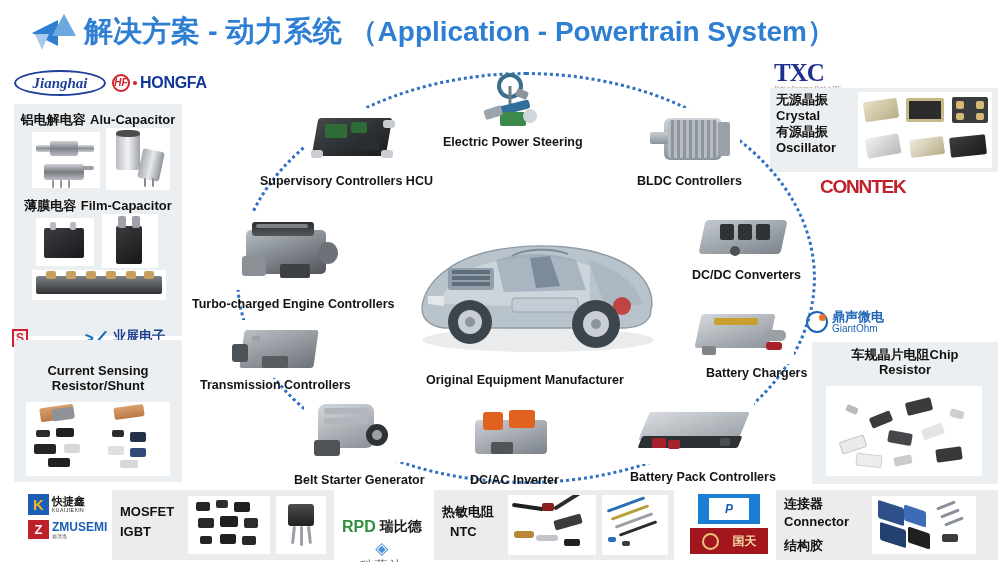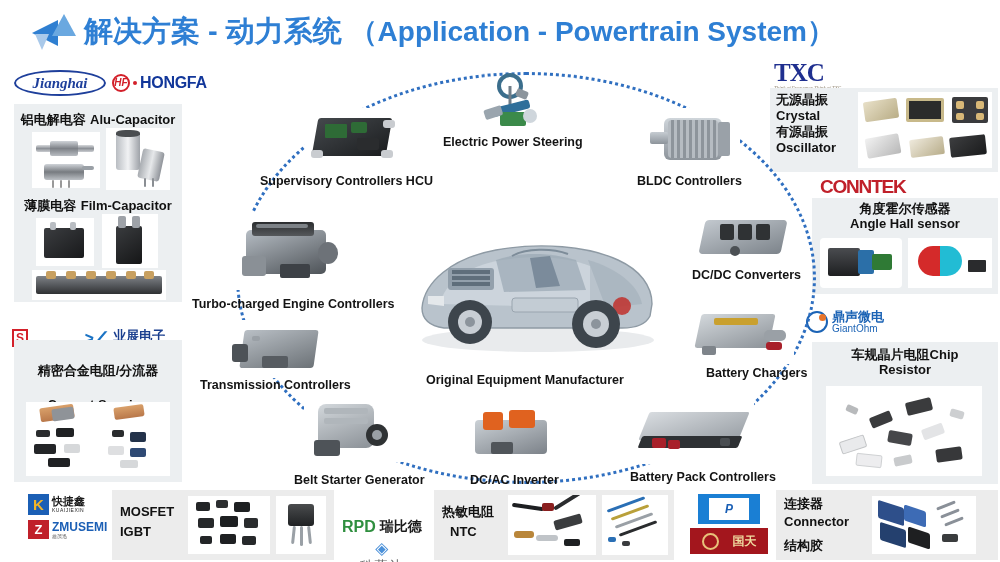--- a/index.html
+++ b/index.html
@@ -154,21 +154,21 @@
 
   <div class="logo-row" style="left:14px; top:70px;">
     <div class="logo-box lg-jianghai">Jianghai</div>
     <div class="logo-box lg-hongfa">
       <div class="hf-mark">HF</div>
       <div class="hf-dot"></div>
       <div class="hf-txt">HONGFA</div>
     </div>
   </div>
 
-  <div class="panel" style="left:14px; top:104px; width:168px; height:198px;">
+  <div class="panel" style="left:14px; top:104px; width:168px; height:232px;">
     <div class="cap" style="position:absolute; left:0; top:6px; width:168px;">
       <span class="cn">铝电解电容</span>
       <span class="en">Alu-Capacitor</span>
     </div>
 
     <div class="photo" style="left:18px; top:28px; width:68px; height:56px;">
       <div class="chip" style="left:4px; top:13px; width:58px; height:7px; background:linear-gradient(#d7d9dc,#8d9197,#c9ccd0);"></div>
       <div class="chip" style="left:18px; top:9px; width:28px; height:15px; background:linear-gradient(#cfd3d8,#7d8187,#b9bdc2); border-radius:2px;"></div>
       <div class="chip" style="left:12px; top:32px; width:40px; height:16px; background:linear-gradient(#cfd3d8,#777b80,#bcc0c5); border-radius:3px;"></div>
       <div class="chip" style="left:50px; top:34px; width:12px; height:4px; background:#9aa0a6;"></div>
@@ -218,21 +218,20 @@
       <div class="yz-mark">&gt;∠</div>
       <div>
         <span class="yz-txt">业展电子</span>
         <span class="yz-sub">YEZHAN ELECTRONICS</span>
       </div>
     </div>
   </div>
 
   <div class="panel" style="left:14px; top:340px; width:168px; height:142px;">
     <div class="cap" style="position:absolute; left:0; top:6px; width:168px; white-space:pre-line;">
-      <span class="cn" style="display:block;">精密合金电阻/分流器</span>
       <span class="en" style="display:block;">Current Sensing
 Resistor/Shunt</span>
     </div>
     <div class="photo" style="left:12px; top:62px; width:144px; height:74px;">
       <div class="chip" style="left:14px; top:4px; width:34px; height:14px; background:linear-gradient(#d9a06a,#b9784a); transform:rotate(-8deg);"></div>
       <div class="chip" style="left:26px; top:6px; width:22px; height:12px; background:#8f9398; transform:rotate(-8deg);"></div>
       <div class="chip" style="left:88px; top:4px; width:30px; height:12px; background:linear-gradient(#d9a06a,#b9784a); transform:rotate(-8deg);"></div>
       <div class="chip" style="left:10px; top:28px; width:14px; height:7px; background:#2a2c2e;"></div>
       <div class="chip" style="left:30px; top:26px; width:18px; height:9px; background:#1f2123;"></div>
       <div class="chip" style="left:8px; top:42px; width:22px; height:10px; background:#232527;"></div>
@@ -268,36 +267,20 @@
       <div class="chip" style="left:98px; top:21px; width:8px; height:7px; background:#d8b877;"></div>
       <div class="chip" style="left:118px; top:21px; width:8px; height:7px; background:#d8b877;"></div>
       <div class="chip" style="left:8px; top:44px; width:34px; height:20px; background:linear-gradient(145deg,#f2f2f2,#b8b8b8); border-radius:2px; transform:rotate(-10deg);"></div>
       <div class="chip" style="left:52px; top:46px; width:34px; height:18px; background:linear-gradient(145deg,#efeadd,#b8ad8a); border-radius:2px; transform:rotate(-7deg);"></div>
       <div class="chip" style="left:92px; top:44px; width:36px; height:20px; background:linear-gradient(145deg,#3d3e40,#1a1b1c); border-radius:2px; transform:rotate(-6deg);"></div>
     </div>
   </div>
 
   <div class="logo-row" style="left:820px; top:176px;">
     <div class="logo-box lg-conntek">CONNTEK</div>
-  </div>
-  <div class="panel" style="left:812px; top:198px; width:186px; height:96px;">
-    <div class="cap" style="position:absolute; left:0; top:4px; width:186px;">
-      <span class="cn" style="display:block;">角度霍尔传感器</span>
-      <span class="en" style="display:block;">Angle Hall sensor</span>
-    </div>
-    <div class="photo" style="left:8px; top:40px; width:82px; height:50px; border-radius:4px;">
-      <div class="chip" style="left:8px; top:10px; width:32px; height:28px; background:linear-gradient(#4a4c50,#1e1f21); border-radius:2px;"></div>
-      <div class="chip" style="left:38px; top:12px; width:16px; height:24px; background:#2b6fa8; border-radius:2px;"></div>
-      <div class="chip" style="left:52px; top:16px; width:20px; height:16px; background:#2f7a35; border-radius:2px;"></div>
-    </div>
-    <div class="photo" style="left:96px; top:40px; width:84px; height:50px;">
-      <div class="chip" style="left:10px; top:8px; width:22px; height:30px; background:#d42a2a; border-radius:22px 0 0 22px;"></div>
-      <div class="chip" style="left:32px; top:8px; width:22px; height:30px; background:#22bcd4; border-radius:0 22px 22px 0;"></div>
-      <div class="chip" style="left:60px; top:22px; width:18px; height:12px; background:#2a2b2d; border-radius:1px;"></div>
-    </div>
   </div>
 
   <div class="logo-row" style="left:806px; top:310px;">
     <div class="logo-box lg-giantohm">
       <div class="go-mark"></div>
       <div>
         <span class="go-cn">鼎声微电</span>
         <span class="go-en">GiantOhm</span>
       </div>
     </div>

